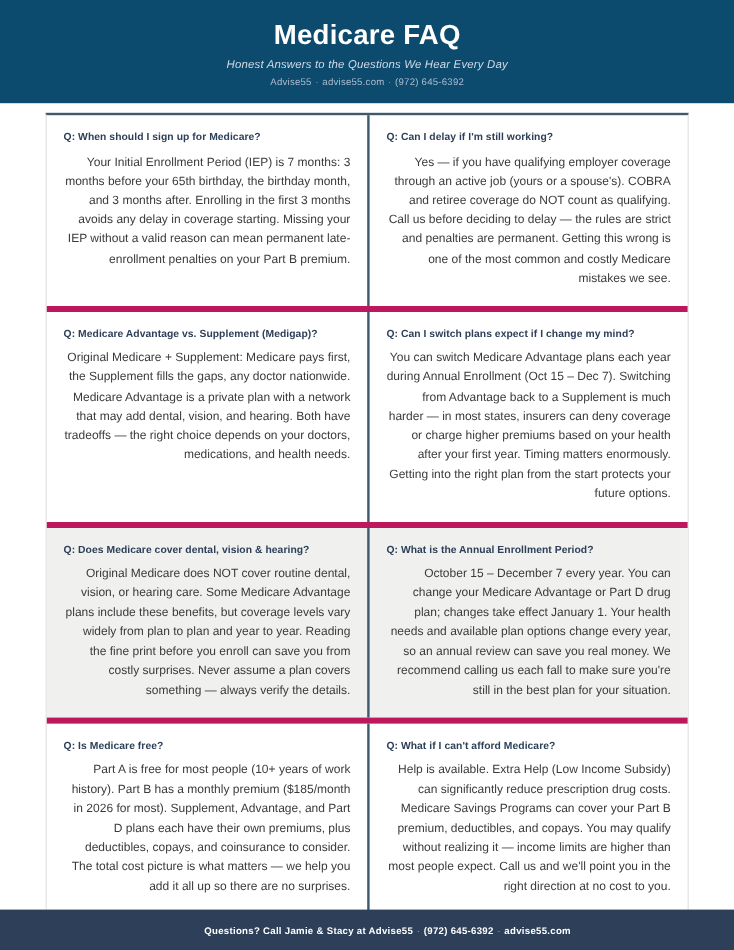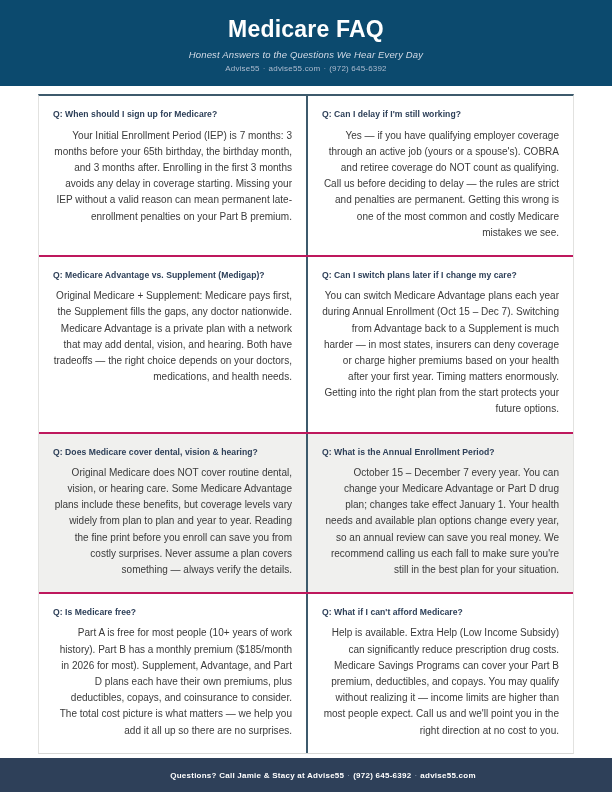--- a/index.html
+++ b/index.html
@@ -50,21 +50,21 @@
     padding: 8px 38px 0 38px;
   }
   .faq-grid {
     border-top: 2px solid #3d5a6c;
     border-bottom: 1px solid #d8d8d6;
     border-left: 1px solid #e2e2e0;
     border-right: 1px solid #e2e2e0;
   }
   .faq-row {
     display: flex;
-    border-bottom: 2px solid #be185d;
+    border-bottom: 5px solid #be185d;
   }
   .faq-row:last-child { border-bottom: none; }
   .faq-row.shaded { background: #f0f0ee; }
 
   .faq-cell {
     width: 50%;
     padding: 12px 14px 14px 14px;
     min-height: 148px;
   }
   .faq-cell.right {
@@ -143,21 +143,21 @@
         <div class="faq-a">Yes — if you have qualifying employer coverage through an active job (yours or a spouse's). COBRA and retiree coverage do NOT count as qualifying. Call us before deciding to delay — the rules are strict and penalties are permanent. Getting this wrong is one of the most common and costly Medicare mistakes we see.</div>
       </div>
     </div>
 
     <div class="faq-row">
       <div class="faq-cell left">
         <div class="faq-q">Q: Medicare Advantage vs. Supplement (Medigap)?</div>
         <div class="faq-a">Original Medicare + Supplement: Medicare pays first, the Supplement fills the gaps, any doctor nationwide. Medicare Advantage is a private plan with a network that may add dental, vision, and hearing. Both have tradeoffs — the right choice depends on your doctors, medications, and health needs.</div>
       </div>
       <div class="faq-cell right">
-        <div class="faq-q">Q: Can I switch plans later if I change my care?</div>
+        <div class="faq-q">Q: Can I switch plans expect if I change my mind?</div>
         <div class="faq-a">You can switch Medicare Advantage plans each year during Annual Enrollment (Oct 15 – Dec 7). Switching from Advantage back to a Supplement is much harder — in most states, insurers can deny coverage or charge higher premiums based on your health after your first year. Timing matters enormously. Getting into the right plan from the start protects your future options.</div>
       </div>
     </div>
 
     <div class="faq-row shaded">
       <div class="faq-cell left">
         <div class="faq-q">Q: Does Medicare cover dental, vision &amp; hearing?</div>
         <div class="faq-a">Original Medicare does NOT cover routine dental, vision, or hearing care. Some Medicare Advantage plans include these benefits, but coverage levels vary widely from plan to plan and year to year. Reading the fine print before you enroll can save you from costly surprises. Never assume a plan covers something — always verify the details.</div>
       </div>
       <div class="faq-cell right">

